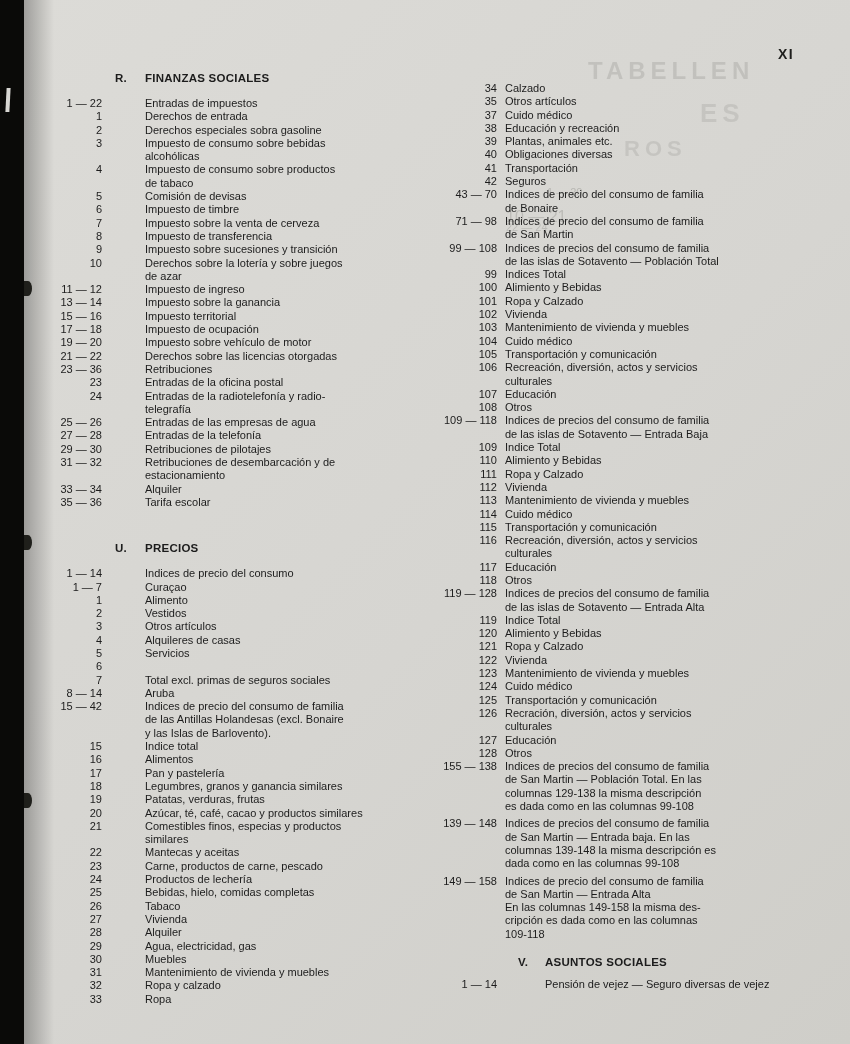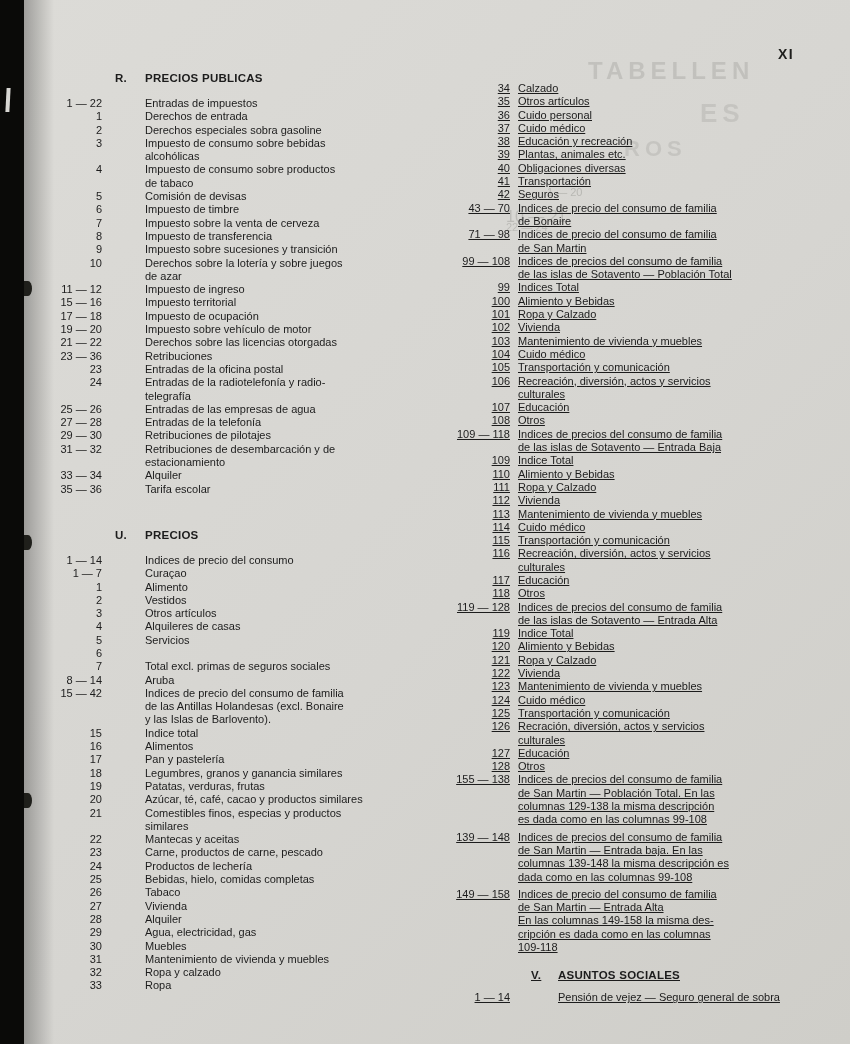--- a/index.html
+++ b/index.html
@@ -9,21 +9,21 @@
          background:linear-gradient(135deg,#dcdbd7 0%,var(--paper,#d6d5d1) 55%,#cfcec9 100%);}
   .paper::before{content:"";position:absolute;left:0;top:0;bottom:0;width:30px;
          background:linear-gradient(90deg,rgba(0,0,0,0.28),rgba(0,0,0,0));}
   .binding{position:absolute;left:0;top:0;width:24px;height:1044px;background:var(--binding,#0a0a08);}
   .notch{position:absolute;left:6px;top:88px;width:4px;height:24px;background:#d8d7d3;transform:rotate(3deg);}
   .bump{position:absolute;left:24px;width:8px;height:15px;background:#14140f;border-radius:0 60% 60% 0;opacity:.92;}
   .b1{top:281px;}.b2{top:535px;}.b3{top:793px;}
   .pagenum{position:absolute;left:778px;top:46px;font-size:14px;font-weight:700;letter-spacing:1.5px;color:#1f1f1d;}
   .col{position:absolute;color:var(--ink,#1c1c1c);font-size:11px;line-height:13.3px;}
   .col-left{left:40px;top:71px;width:385px;}
-  .col-right{left:438px;top:82px;width:405px;text-decoration:underline;}
+  .col-right{left:425px;top:82px;width:405px;}
   .entry{display:flex;}
   .entry .num{flex:0 0 62px;text-align:right;white-space:pre;}
   .entry .txt{margin-left:43px;width:272px;white-space:pre-line;}
   .col-right .entry .num{flex-basis:72px;}
   .col-right .entry .txt{margin-left:8px;width:288px;}
   .entry.gap{margin-top:4px;}
   .col-right .entry.indent .txt{margin-left:48px;width:263px;}
   .sec-header{display:flex;font-weight:700;font-size:11.5px;line-height:14px;letter-spacing:.25px;}
   .col-left .sec-header{padding-left:75px;margin-bottom:12px;}
   .col-left .sec-header:not(:first-child){margin-top:32px;}
@@ -48,21 +48,21 @@
       <span class="ghost" style="left: 700px; top: 98px; font-size: 26px; letter-spacing: 5px; opacity: 0.16; font-weight: 700;">ES</span>
       <span class="ghost" style="left: 624px; top: 136px; font-size: 22px; letter-spacing: 5px; opacity: 0.16; font-weight: 700;">ROS</span>
       <span class="ghost" style="left: 547px; top: 186px; font-size: 11px; letter-spacing: 0px; opacity: 0.3; font-weight: 400;">1 — 20</span>
       <span class="ghost" style="left: 506px; top: 208px; font-size: 16px; letter-spacing: 0px; opacity: 0.26; font-weight: 400;">10 — 21</span>
       <span class="ghost" style="left: 506px; top: 221px; font-size: 11px; letter-spacing: 0px; opacity: 0.26; font-weight: 400;">22 — 24</span>
     </div>
   <div class="pagenum">XI</div>
   <div class="col col-left" id="col-left">
       <div class="sec-header">
         <span class="letter">R.</span>
-        <span class="title">PRECIOS PUBLICAS</span>
+        <span class="title">FINANZAS SOCIALES</span>
       </div>
       <div class="entry">
         <span class="num">1 — 22</span>
         <span class="txt">Entradas de impuestos</span>
       </div>
       <div class="entry">
         <span class="num">1</span>
         <span class="txt">Derechos de entrada</span>
       </div>
       <div class="entry">
@@ -100,20 +100,24 @@
         <span class="txt">Impuesto sobre sucesiones y transición</span>
       </div>
       <div class="entry">
         <span class="num">10</span>
         <span class="txt">Derechos sobre la lotería y sobre juegos
 de azar</span>
       </div>
       <div class="entry">
         <span class="num">11 — 12</span>
         <span class="txt">Impuesto de ingreso</span>
+      </div>
+      <div class="entry">
+        <span class="num">13 — 14</span>
+        <span class="txt">Impuesto sobre la ganancia</span>
       </div>
       <div class="entry">
         <span class="num">15 — 16</span>
         <span class="txt">Impuesto territorial</span>
       </div>
       <div class="entry">
         <span class="num">17 — 18</span>
         <span class="txt">Impuesto de ocupación</span>
       </div>
       <div class="entry">
@@ -290,24 +294,20 @@
       </div>
     </div>
   <div class="col col-right" id="col-right">
       <div class="entry">
         <span class="num">34</span>
         <span class="txt">Calzado</span>
       </div>
       <div class="entry">
         <span class="num">35</span>
         <span class="txt">Otros artículos</span>
-      </div>
-      <div class="entry">
-        <span class="num">36</span>
-        <span class="txt">Cuido personal</span>
       </div>
       <div class="entry">
         <span class="num">37</span>
         <span class="txt">Cuido médico</span>
       </div>
       <div class="entry">
         <span class="num">38</span>
         <span class="txt">Educación y recreación</span>
       </div>
       <div class="entry">
@@ -495,16 +495,16 @@
 En las columnas 149-158 la misma des-
 cripción es dada como en las columnas
 109-118</span>
       </div>
       <div class="sec-header">
         <span class="letter">V.</span>
         <span class="title">ASUNTOS SOCIALES</span>
       </div>
       <div class="entry indent">
         <span class="num">1 — 14</span>
-        <span class="txt">Pensión de vejez — Seguro general de sobra</span>
+        <span class="txt">Pensión de vejez — Seguro diversas de vejez</span>
       </div>
     </div>
 </div>
 
 </body></html>

